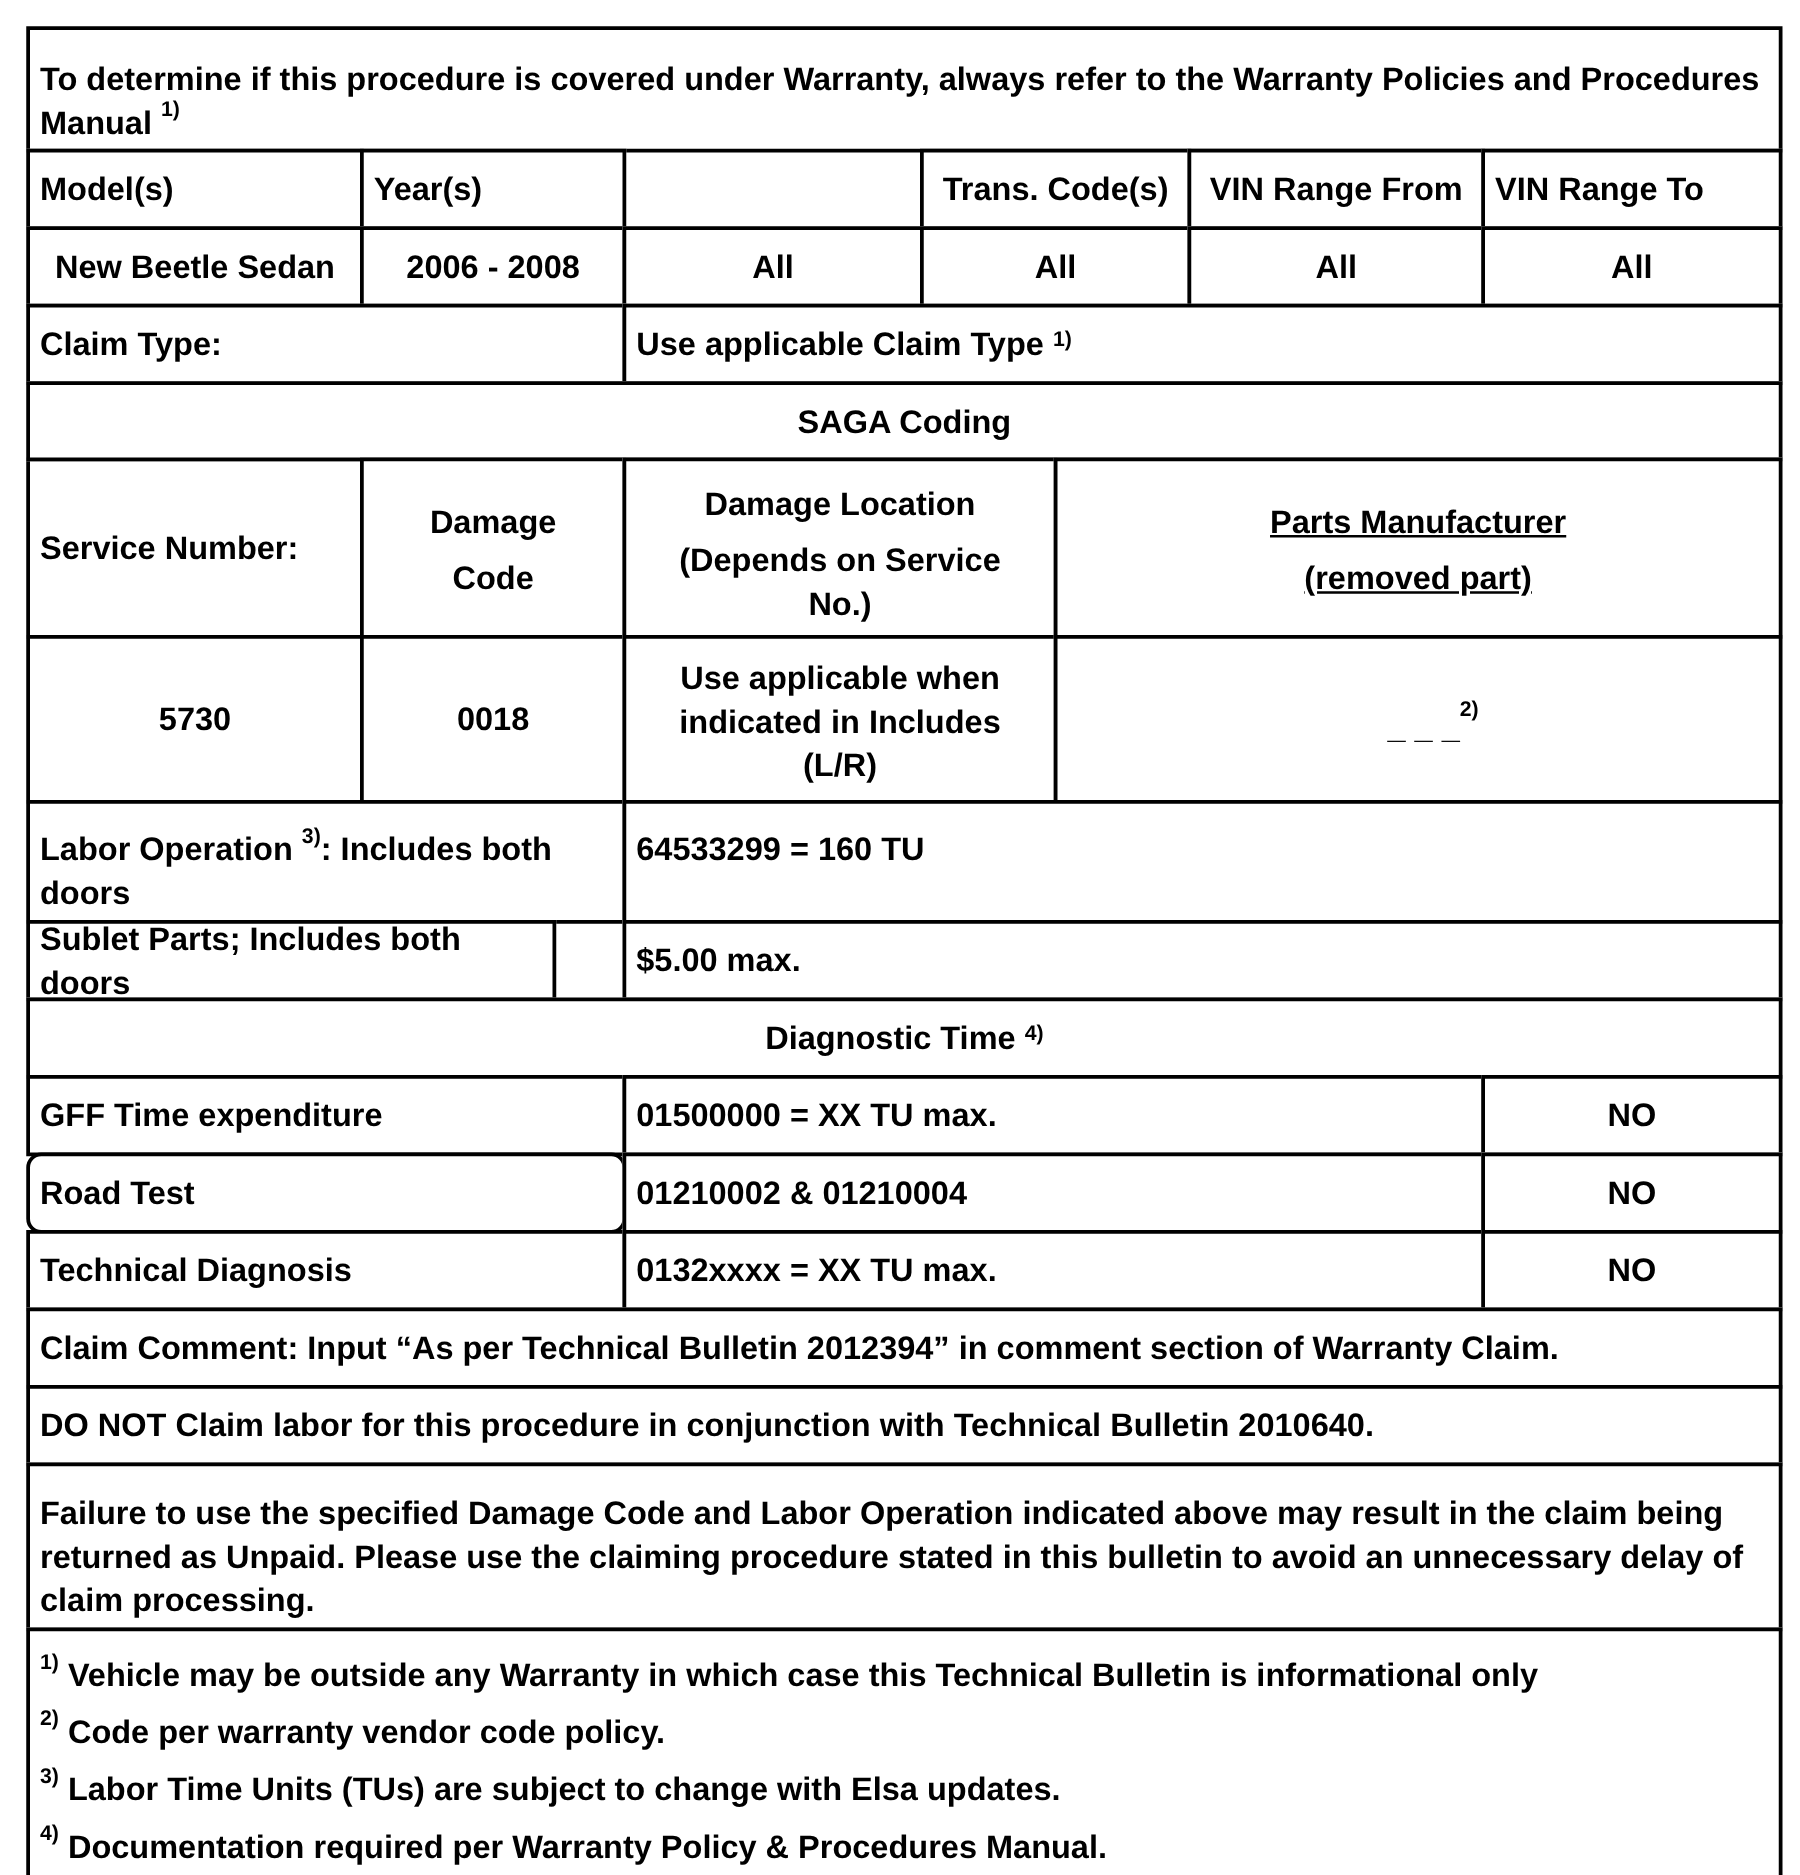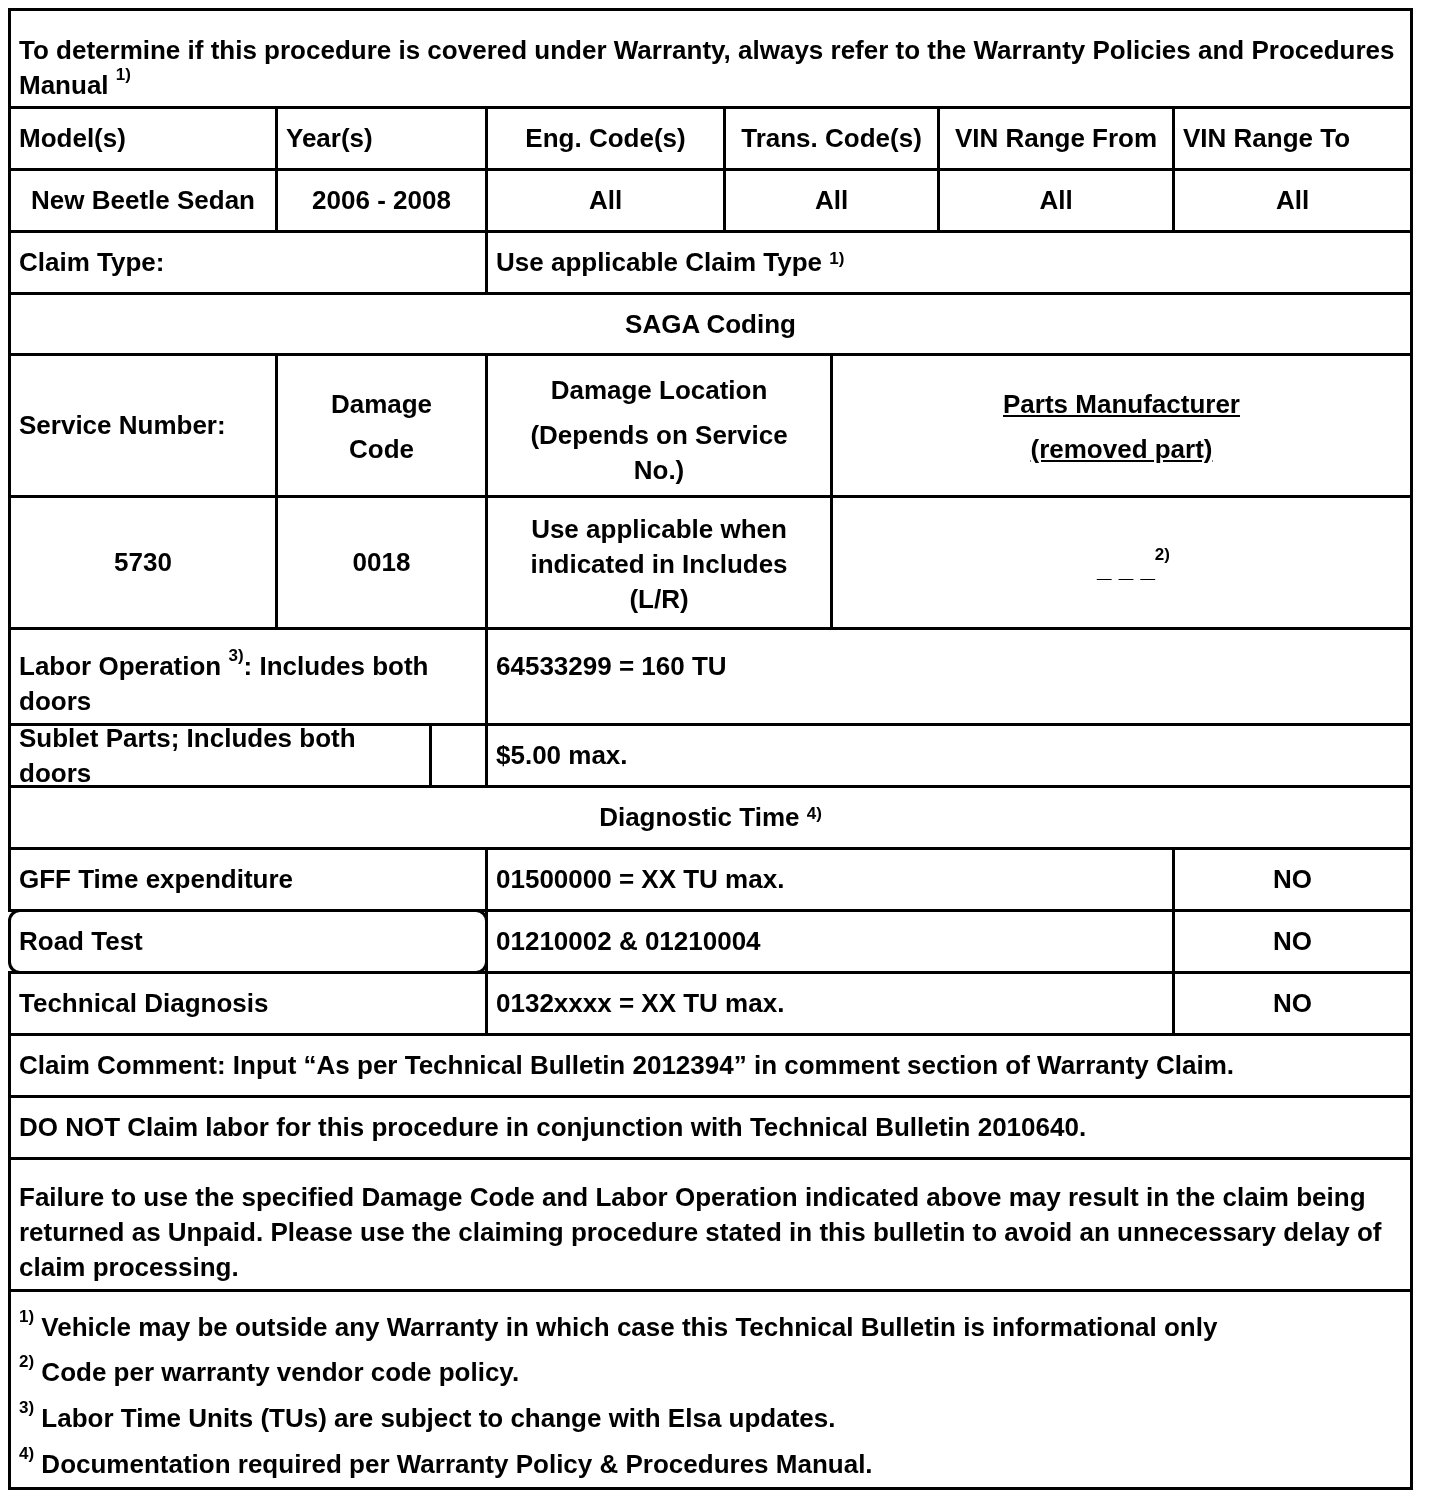--- a/index.html
+++ b/index.html
@@ -1,37 +1,36 @@
 <!DOCTYPE html>
 <html><head>
 <meta charset="utf-8">
 <style>
   html, body { margin: 0; padding: 0; background: #ffffff; }
   body { width: 1440px; height: 1500px; position: relative; font-family: "Liberation Sans", sans-serif; color: #000; }
   .tbl { position: absolute; left: 8px; top: 8px; width: 1405px; height: 1482px; }
-  .cell { position: absolute; box-sizing: border-box; border: 3px solid #000; margin: 0; display: flex; align-items: center; font-weight: bold; font-size: 26px; line-height: 35px; padding: 0 8px; background: #fff; }
+  .cell { position: absolute; box-sizing: border-box; border: 3px solid #000; margin: 13px; display: flex; align-items: center; font-weight: bold; font-size: 26px; line-height: 35px; padding: 0 8px; background: #fff; }
   .c { justify-content: center; text-align: center; }
   .l { justify-content: flex-start; text-align: left; }
   sup { font-size: 17px; line-height: 0; position: relative; top: -4px; vertical-align: super; }
   .fn { position: absolute; left: 8px; right: 8px; font-weight: bold; font-size: 26px; line-height: 35px; }
   .multiline { display: block; }
 </style>
 </head>
 <body>
 
 <div class="tbl">
 
   <div class="cell l multiline" style="left:0;top:0;width:1405px;height:101px;padding-top:22px;">
     <span>To determine if this procedure is covered under Warranty, always refer to the Warranty Policies and Procedures Manual</span>
     <sup>1)</sup>
   </div>
 
   <div class="cell l" style="left:0;top:98px;width:270px;height:65px;">Model(s)</div>
   <div class="cell l" style="left:267px;top:98px;width:213px;height:65px;">Year(s)</div>
-  <div class="cell c" style="left:477px;top:98px;width:241px;height:65px;">Eng. Code(s)</div>
   <div class="cell c" style="left:715px;top:98px;width:217px;height:65px;padding:0 4px;">Trans. Code(s)</div>
   <div class="cell c" style="left:929px;top:98px;width:238px;height:65px;padding:0 4px;">VIN Range From</div>
   <div class="cell l" style="left:1164px;top:98px;width:241px;height:65px;">VIN Range To</div>
 
   <div class="cell c" style="left:0;top:160px;width:270px;height:65px;padding:0 4px;">New Beetle Sedan</div>
   <div class="cell c" style="left:267px;top:160px;width:213px;height:65px;">2006 - 2008</div>
   <div class="cell c" style="left:477px;top:160px;width:241px;height:65px;">All</div>
   <div class="cell c" style="left:715px;top:160px;width:217px;height:65px;">All</div>
   <div class="cell c" style="left:929px;top:160px;width:238px;height:65px;">All</div>
   <div class="cell c" style="left:1164px;top:160px;width:241px;height:65px;">All</div>

